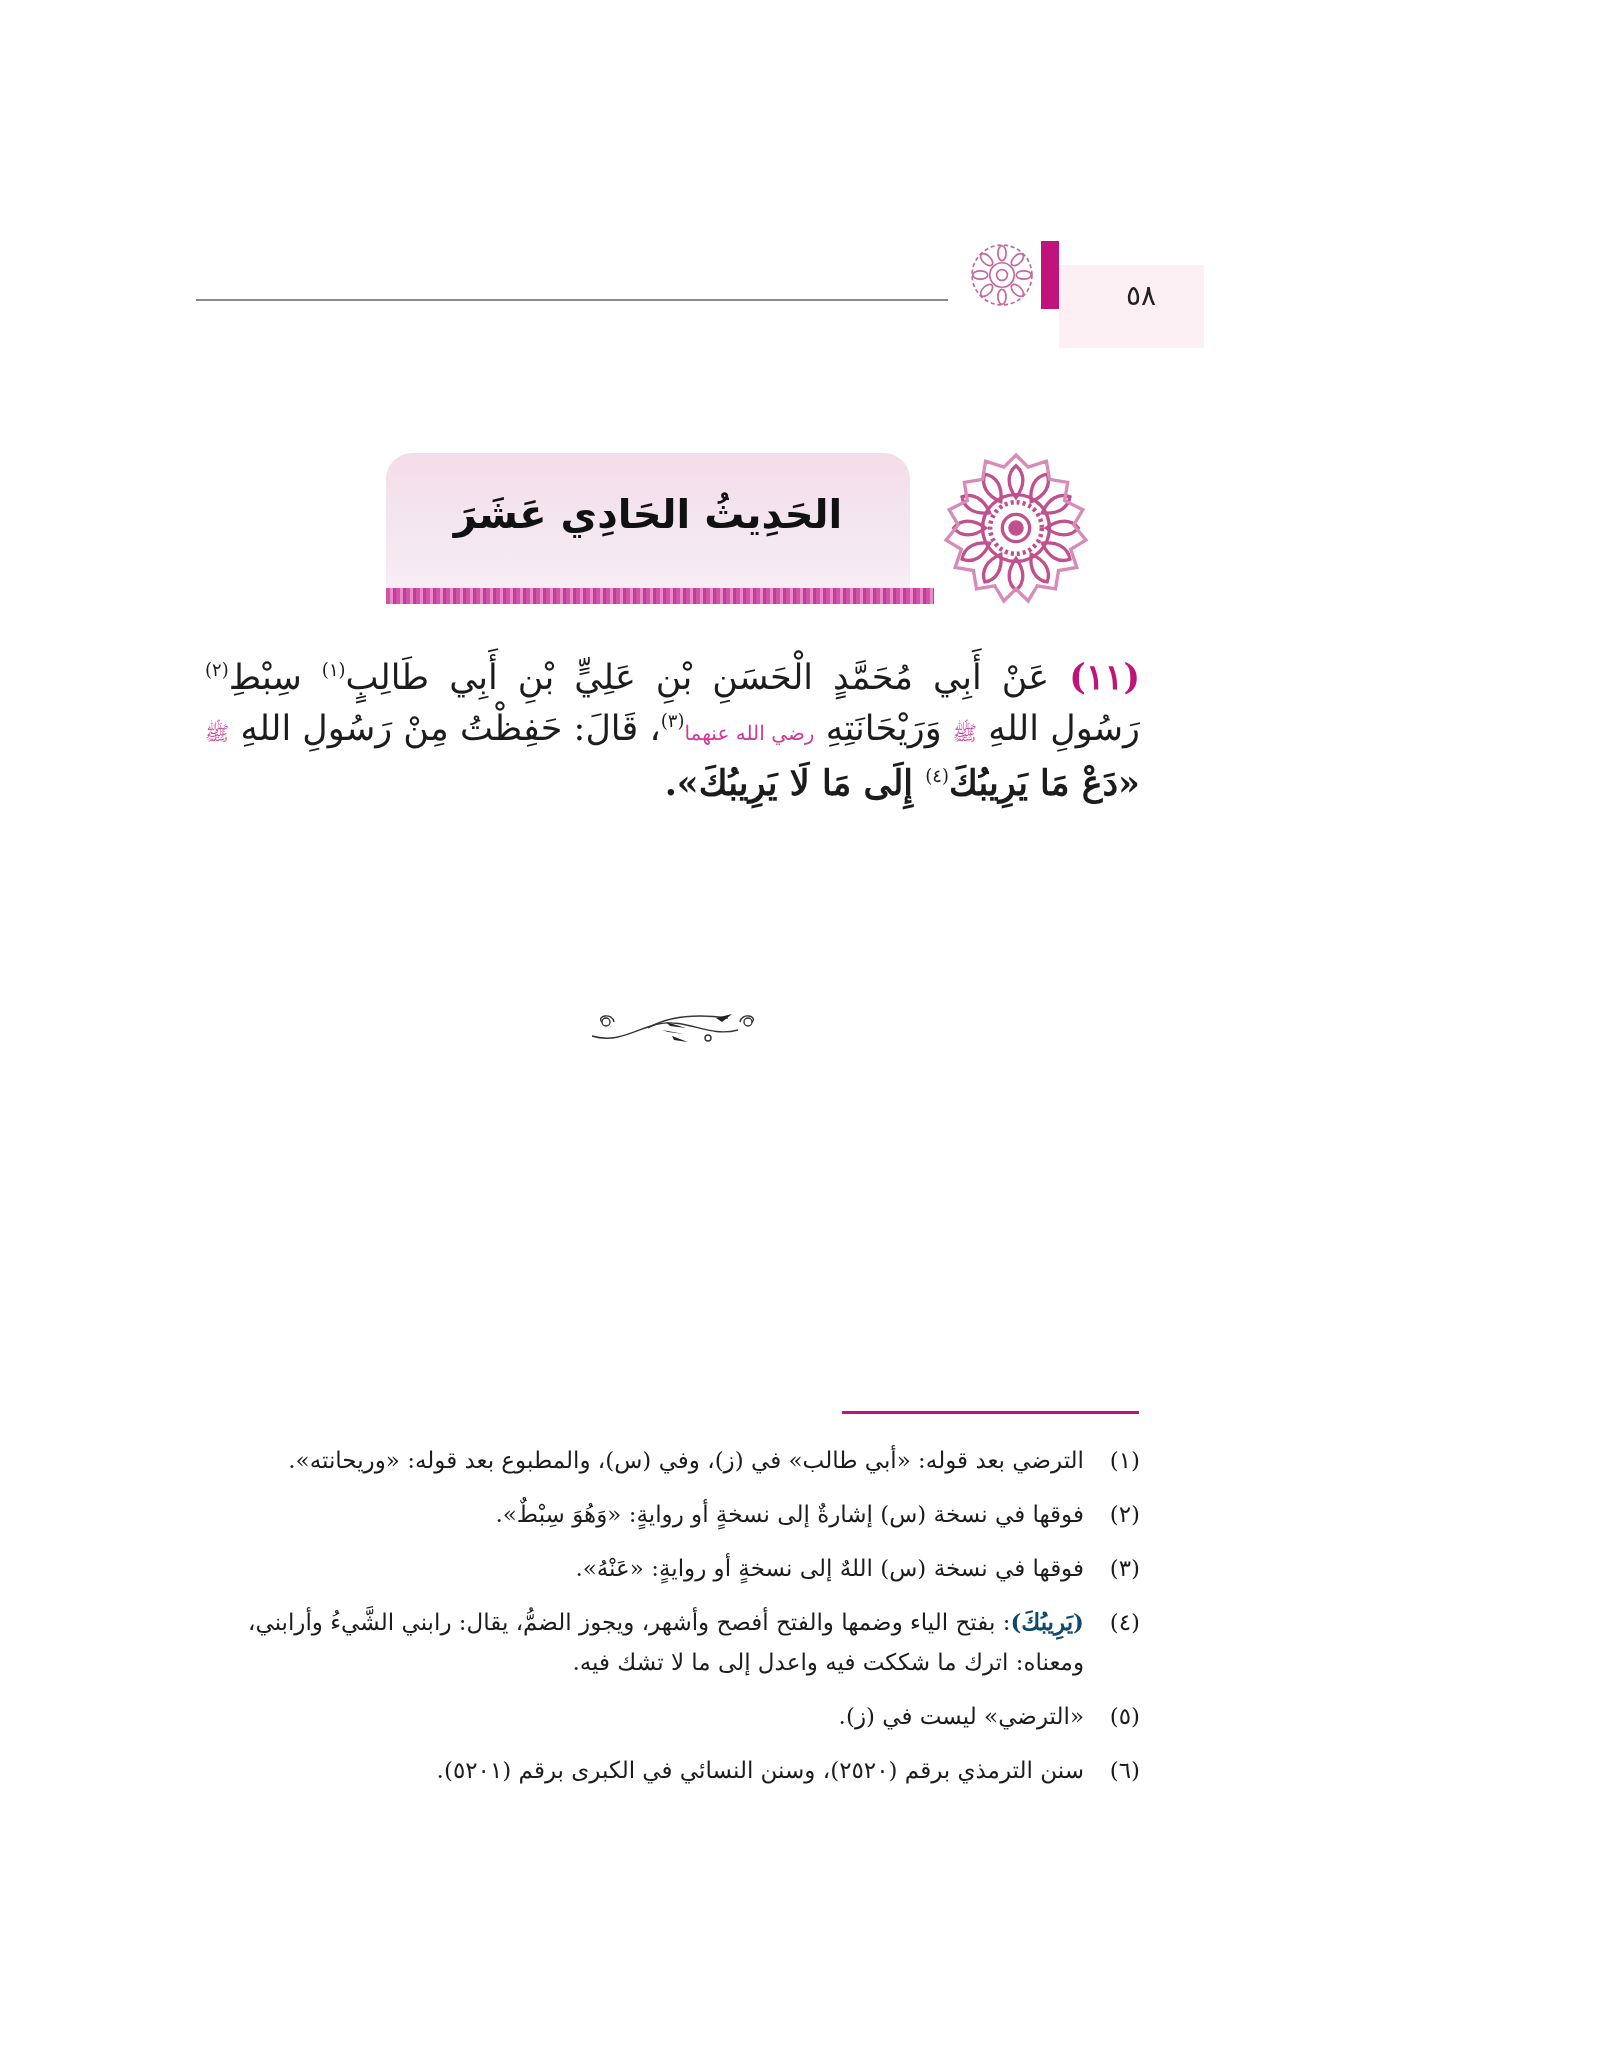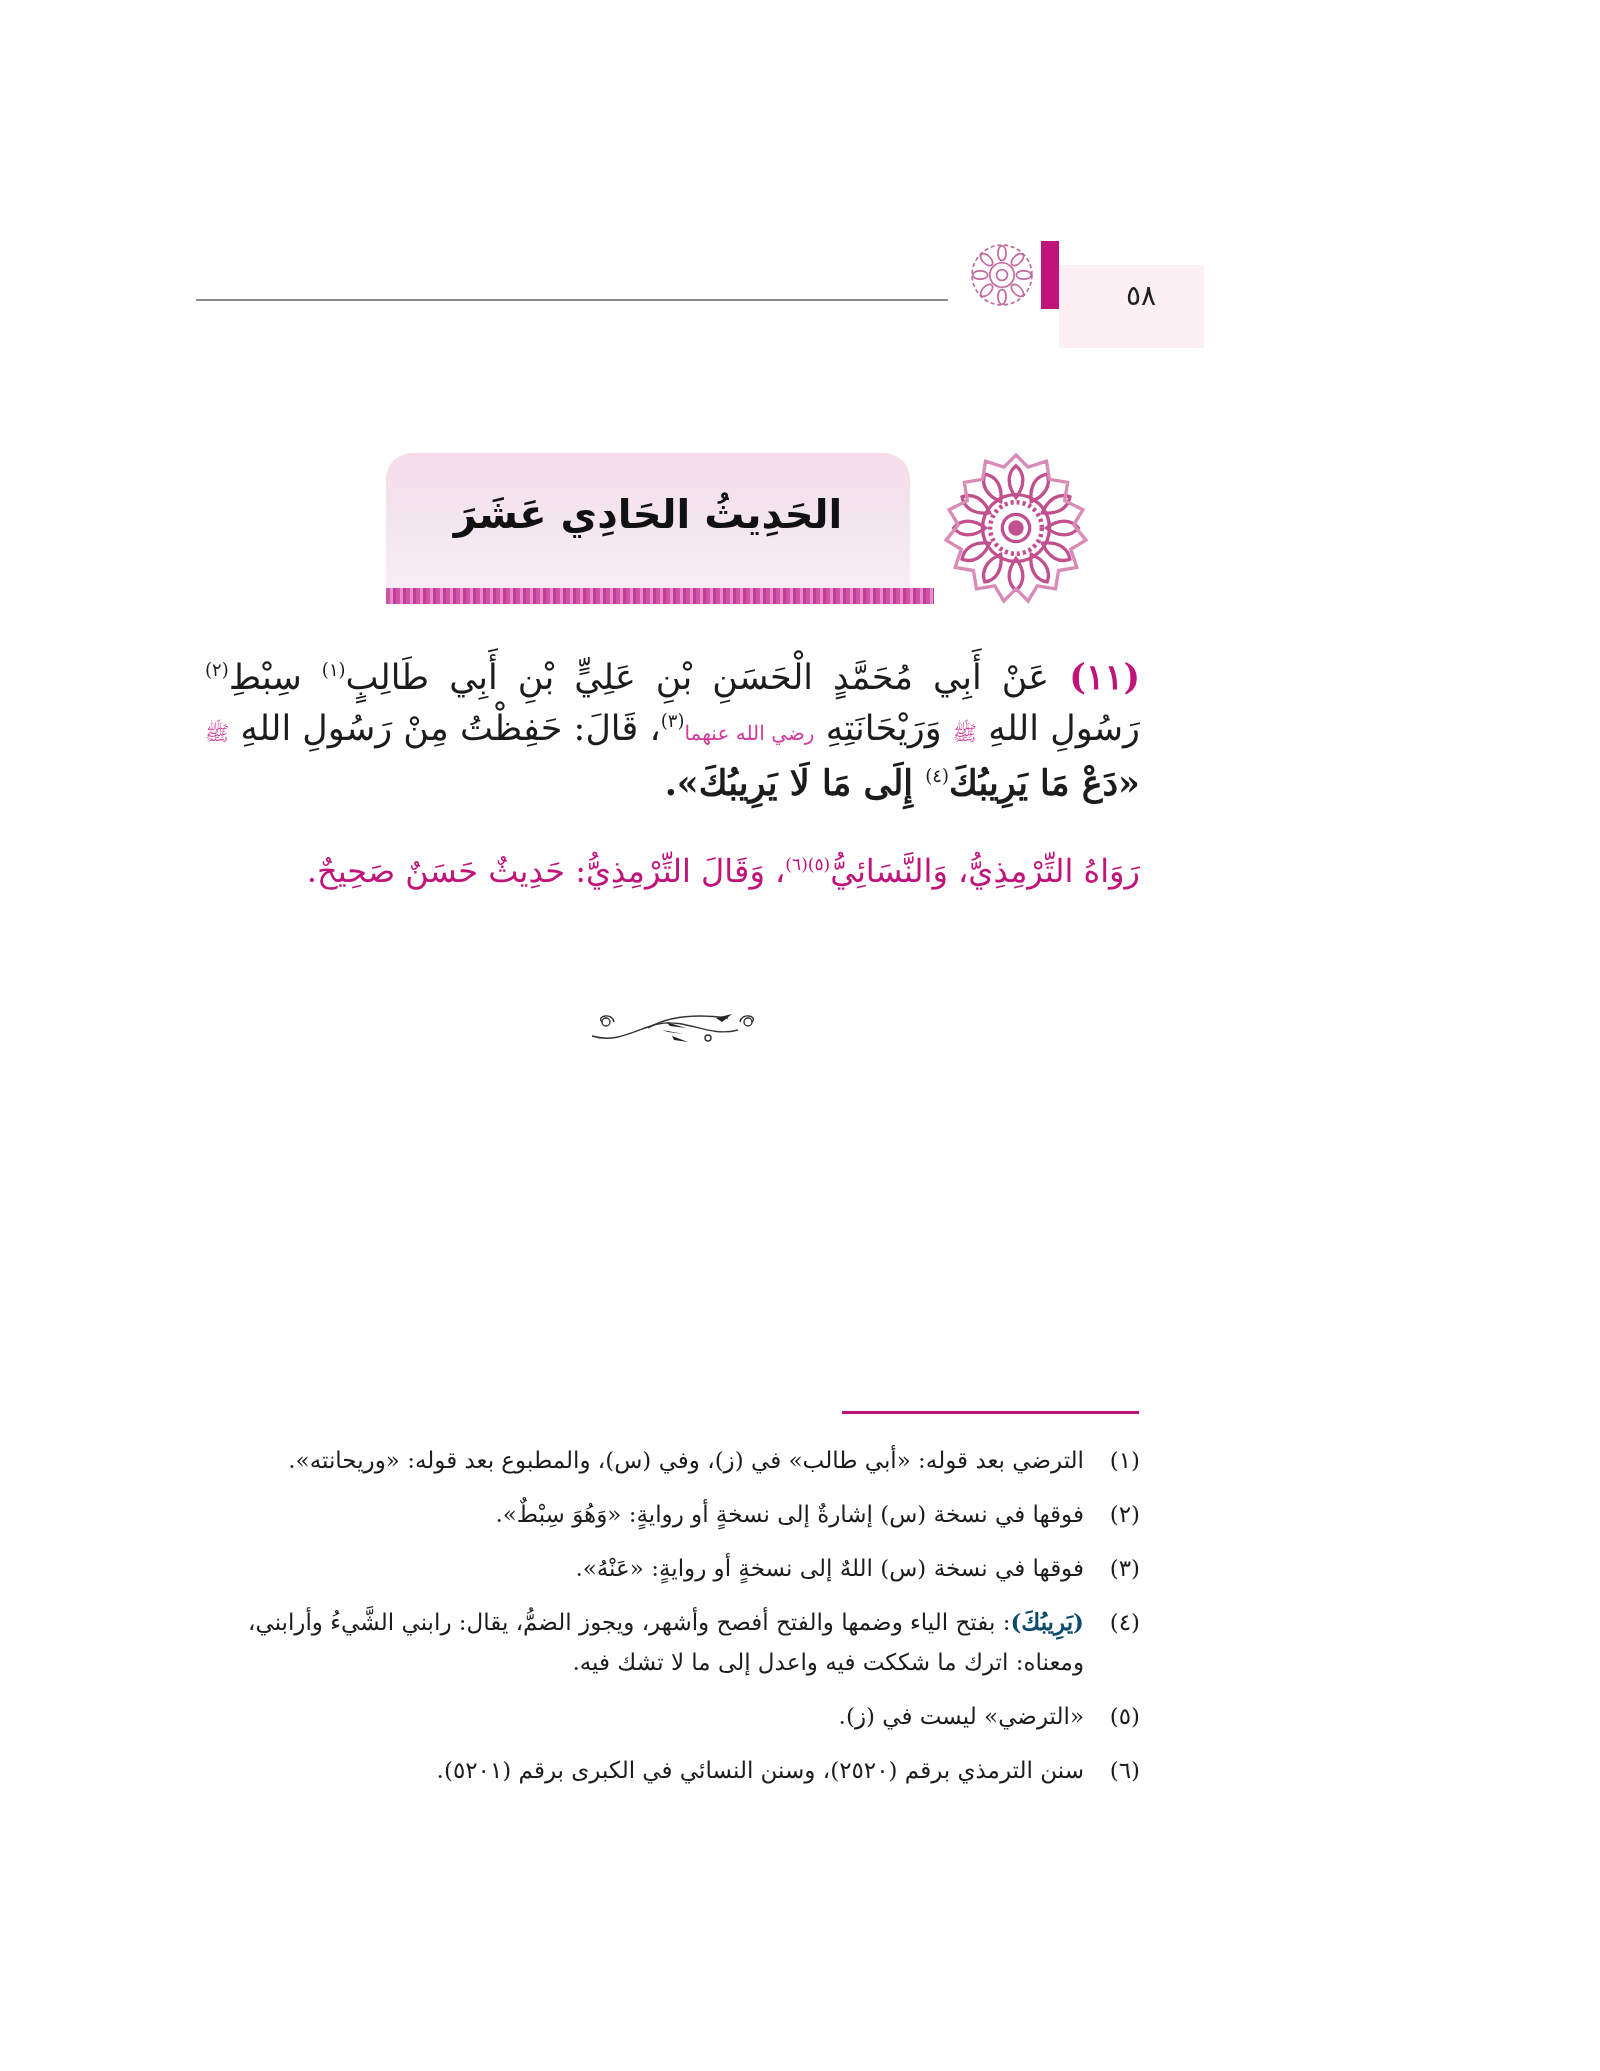--- a/index.html
+++ b/index.html
@@ -106,23 +106,20 @@
   </svg>
   <div class="title-card">
     <div class="title-text">الحَدِيثُ الحَادِي عَشَرَ</div>
   </div>
   <div class="title-strip"></div>
 
   <div class="hadith">
     <span class="num">(١١)</span><span> عَنْ أَبِي مُحَمَّدٍ الْحَسَنِ بْنِ عَلِيٍّ بْنِ أَبِي طَالِبٍ</span><sup>(١)</sup><span> سِبْطِ</span><sup>(٢)</sup><span> رَسُولِ اللهِ</span> <span class="saw">ﷺ</span><span> وَرَيْحَانَتِهِ</span> <span class="saw">رضي الله عنهما</span><sup>(٣)</sup><span>، قَالَ: حَفِظْتُ مِنْ رَسُولِ اللهِ</span> <span class="saw">ﷺ</span><span class="bold"> «دَعْ مَا يَرِيبُكَ</span><sup>(٤)</sup><span class="bold"> إِلَى مَا لَا يَرِيبُكَ».</span>
   </div>
 
-  <div class="narration">
-    <span>رَوَاهُ التِّرْمِذِيُّ، وَالنَّسَائِيُّ</span><sup>(٥)</sup><sup>(٦)</sup><span>، وَقَالَ التِّرْمِذِيُّ: حَدِيثٌ حَسَنٌ صَحِيحٌ.</span>
-  </div>
 
   <svg class="ornament" viewBox="0 0 176 40">
     <g fill="none" stroke="#333" stroke-width="1.4">
       <path d="M4 28 C30 36 50 20 70 16 C100 10 120 30 150 22"></path>
       <path d="M60 20 C80 8 110 6 140 10"></path>
       <circle cx="18" cy="14" r="4"></circle>
         <circle cx="160" cy="14" r="4"></circle>
         <circle cx="120" cy="30" r="3"></circle>
       <path d="M14 14 C8 8 24 4 26 14"></path>
         <path d="M164 14 C170 8 154 4 152 14"></path>

